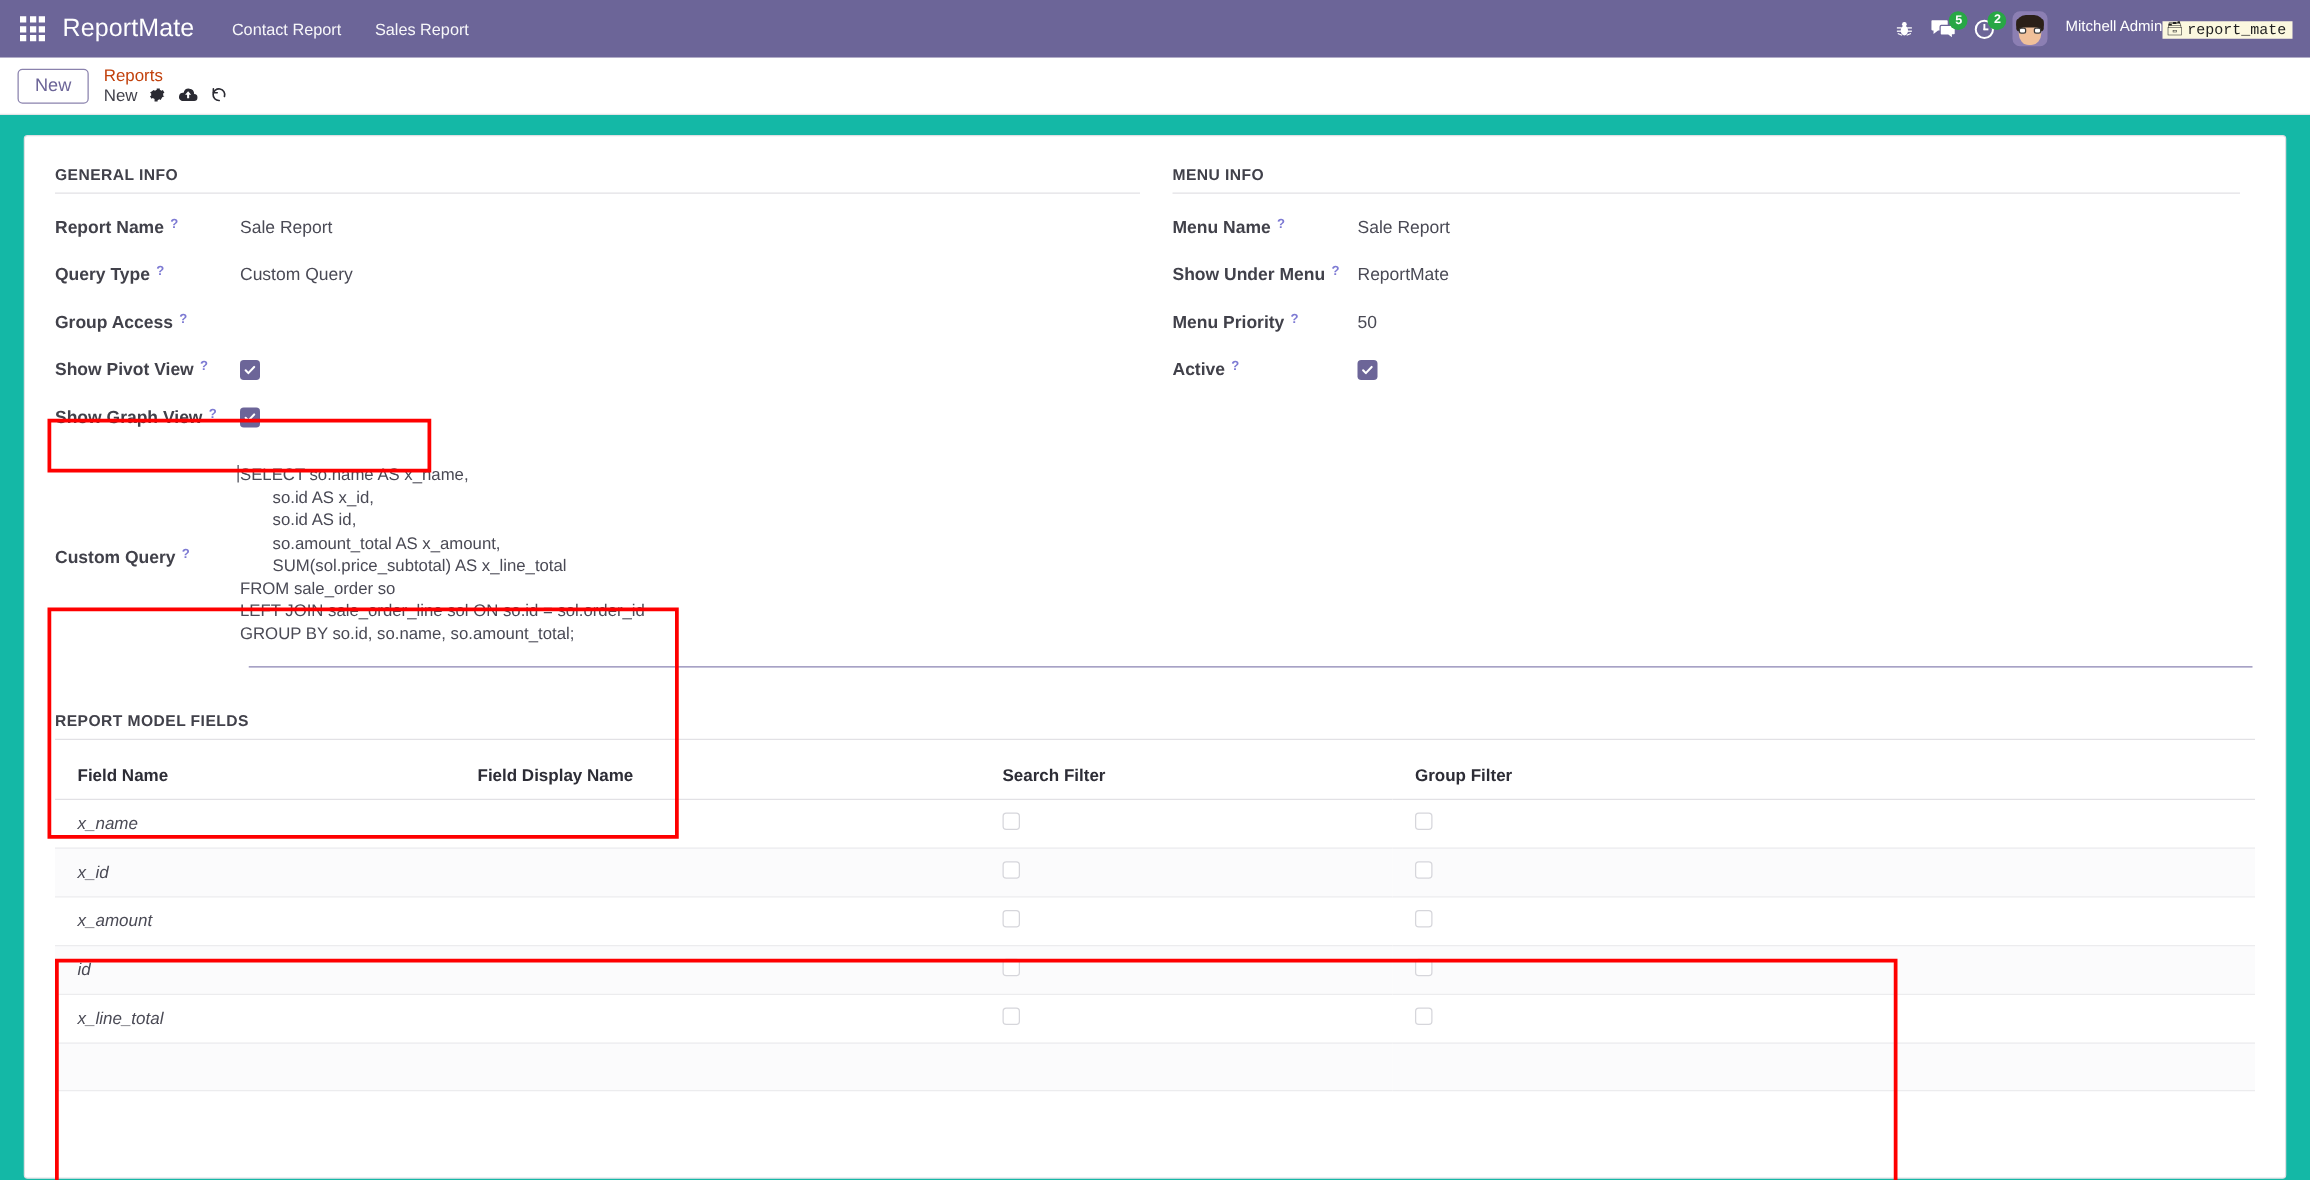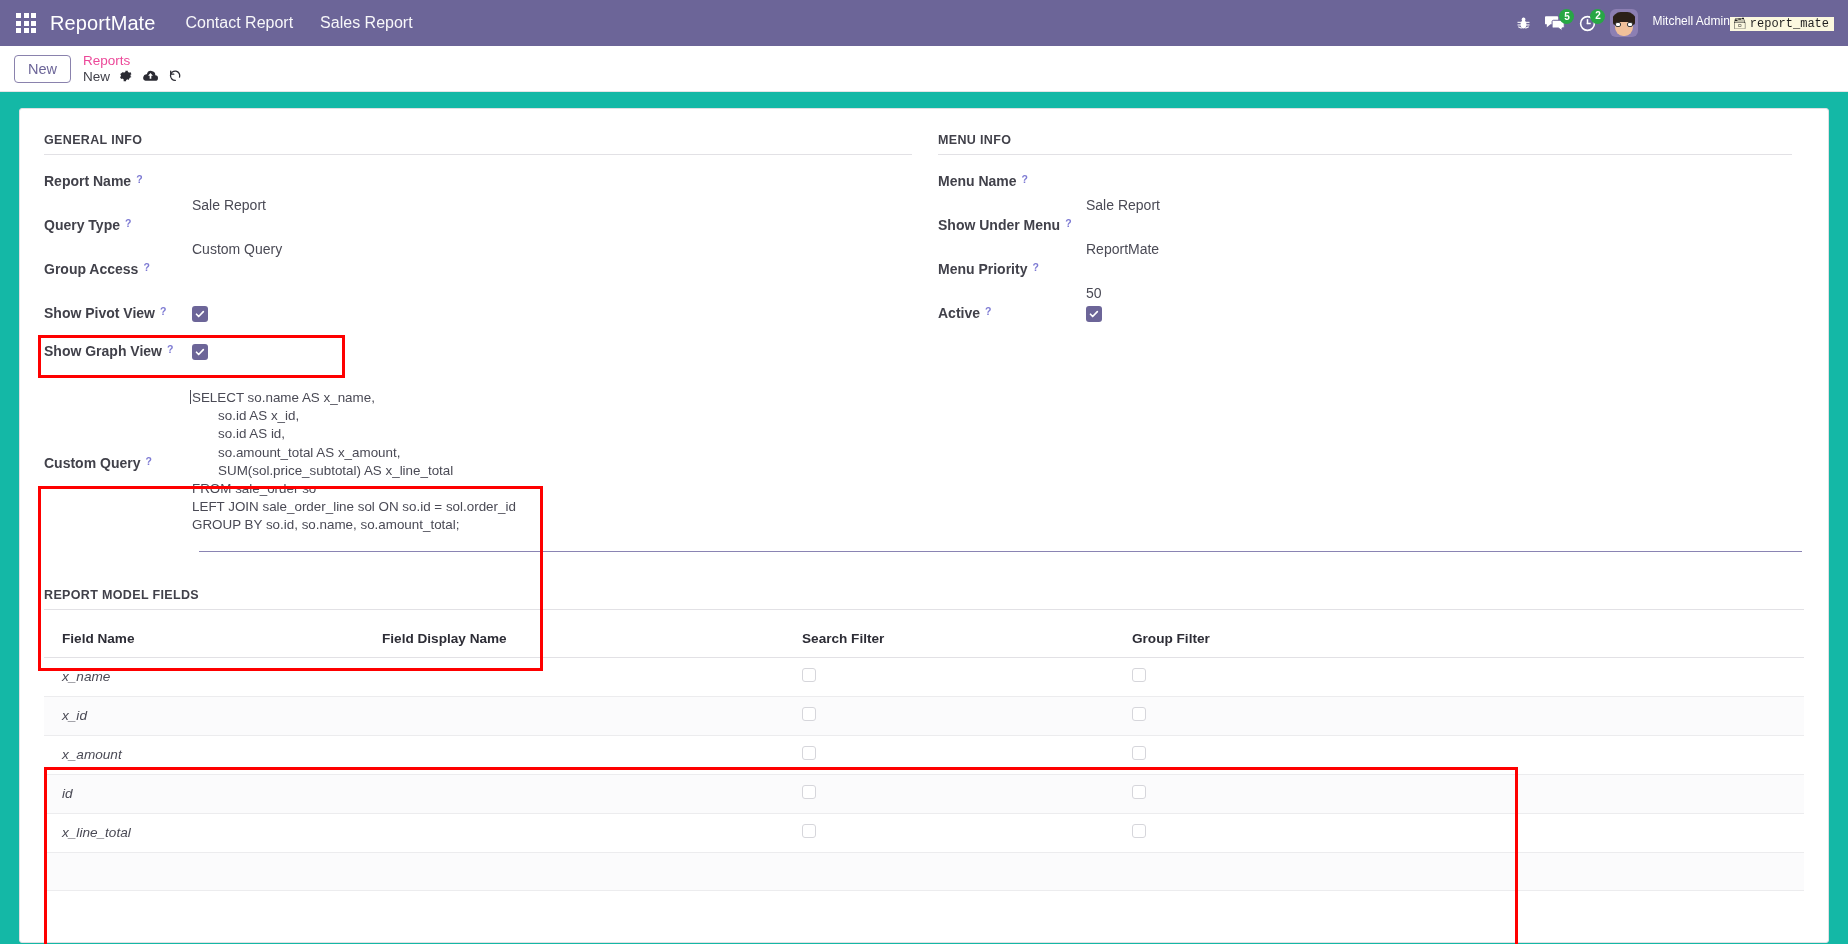--- a/index.html
+++ b/index.html
@@ -32,21 +32,21 @@
   .brand {
     color: #ffffff;
     font-size: 20px;
     font-weight: 400;
     letter-spacing: .1px;
     margin-right: 30px;
     cursor: pointer;
   }
   .navlink {
     color: #ffffff;
-    font-size: 16px;
+    font-size: 13px;
     margin-right: 27px;
     opacity: .95;
     cursor: pointer;
   }
   .nav-right {
     margin-left: auto;
     display: flex;
     align-items: center;
     gap: 14px;
     padding-right: 4px;
@@ -106,21 +106,21 @@
   .btn-new {
     border: 1px solid #8a82ad;
     color: #6c6598;
     background: #fff;
     font-size: 14.5px;
     padding: 5px 13px;
     border-radius: 4px;
     cursor: pointer;
   }
   .bc { display:flex; flex-direction:column; line-height:1.18; }
-  .bc-top { color:#ec4899; font-size:13.5px; cursor:pointer; }
+  .bc-top { color:#c2410c; font-size:13.5px; cursor:pointer; }
   .bc-bot { display:flex; align-items:center; gap:9px; }
   .bc-cur { color:#41414a; font-size:13.5px; }
   .cp-ico { color:#2b2b33; font-size:13px; cursor:pointer; display:inline-flex; }
 
   
   .scroll { height: calc(944px - 46px - 46px); overflow:hidden; background:#14b8a6; padding: 16px 0 0 0; }
   .sheet {
     margin: 0 19px;
     background: #ffffff;
     border: 1px solid #e0dfe3;
@@ -156,21 +156,20 @@
     display: flex;
     align-items: center;
     gap: 5px;
   }
   .q { color:#7d7ad3; font-size:10.5px; font-weight:bold; position:relative; top:-2px; cursor:help; }
   .fval {
     font-size: 14px;
     color: #4a4a55;
     padding-top: 4px;
     min-height: 20px;
-    margin-top: 24px;
   }
   .fval.empty { min-height: 20px; }
 
   .cbx {
     width: 16px; height: 16px;
     background: #6c6598;
     border-radius: 3px;
     display: inline-flex;
     align-items: center;
     justify-content: center;

